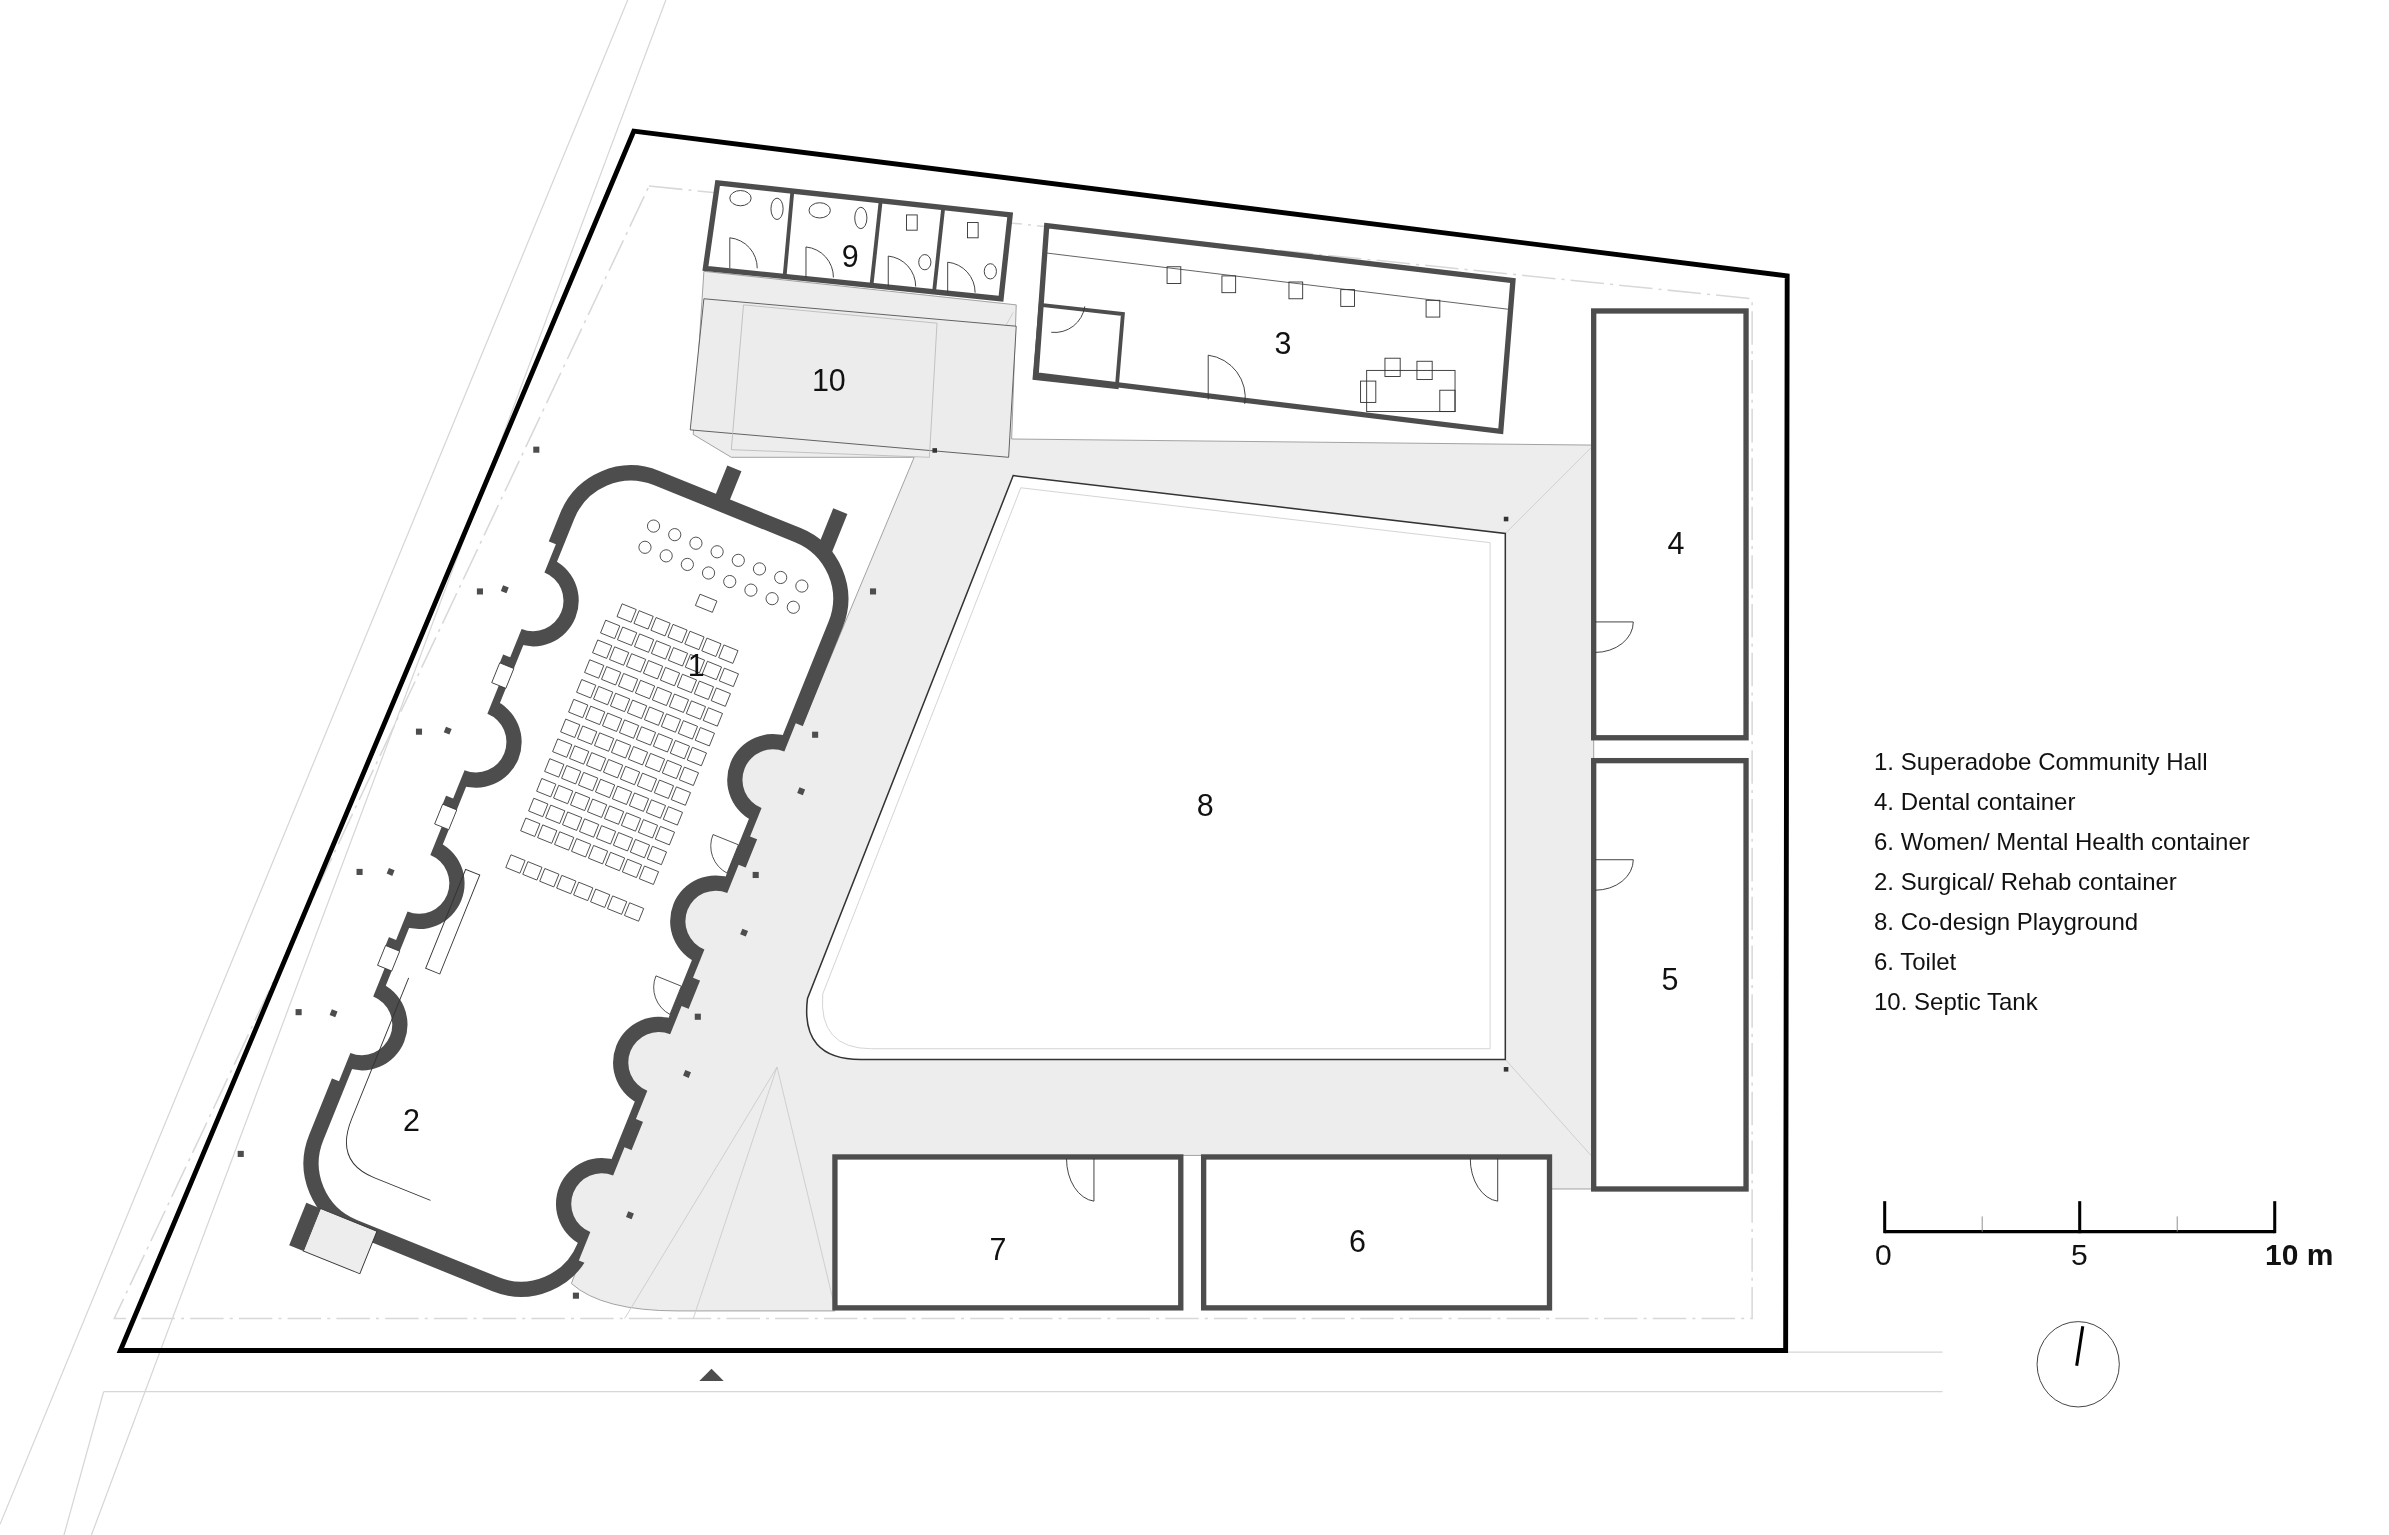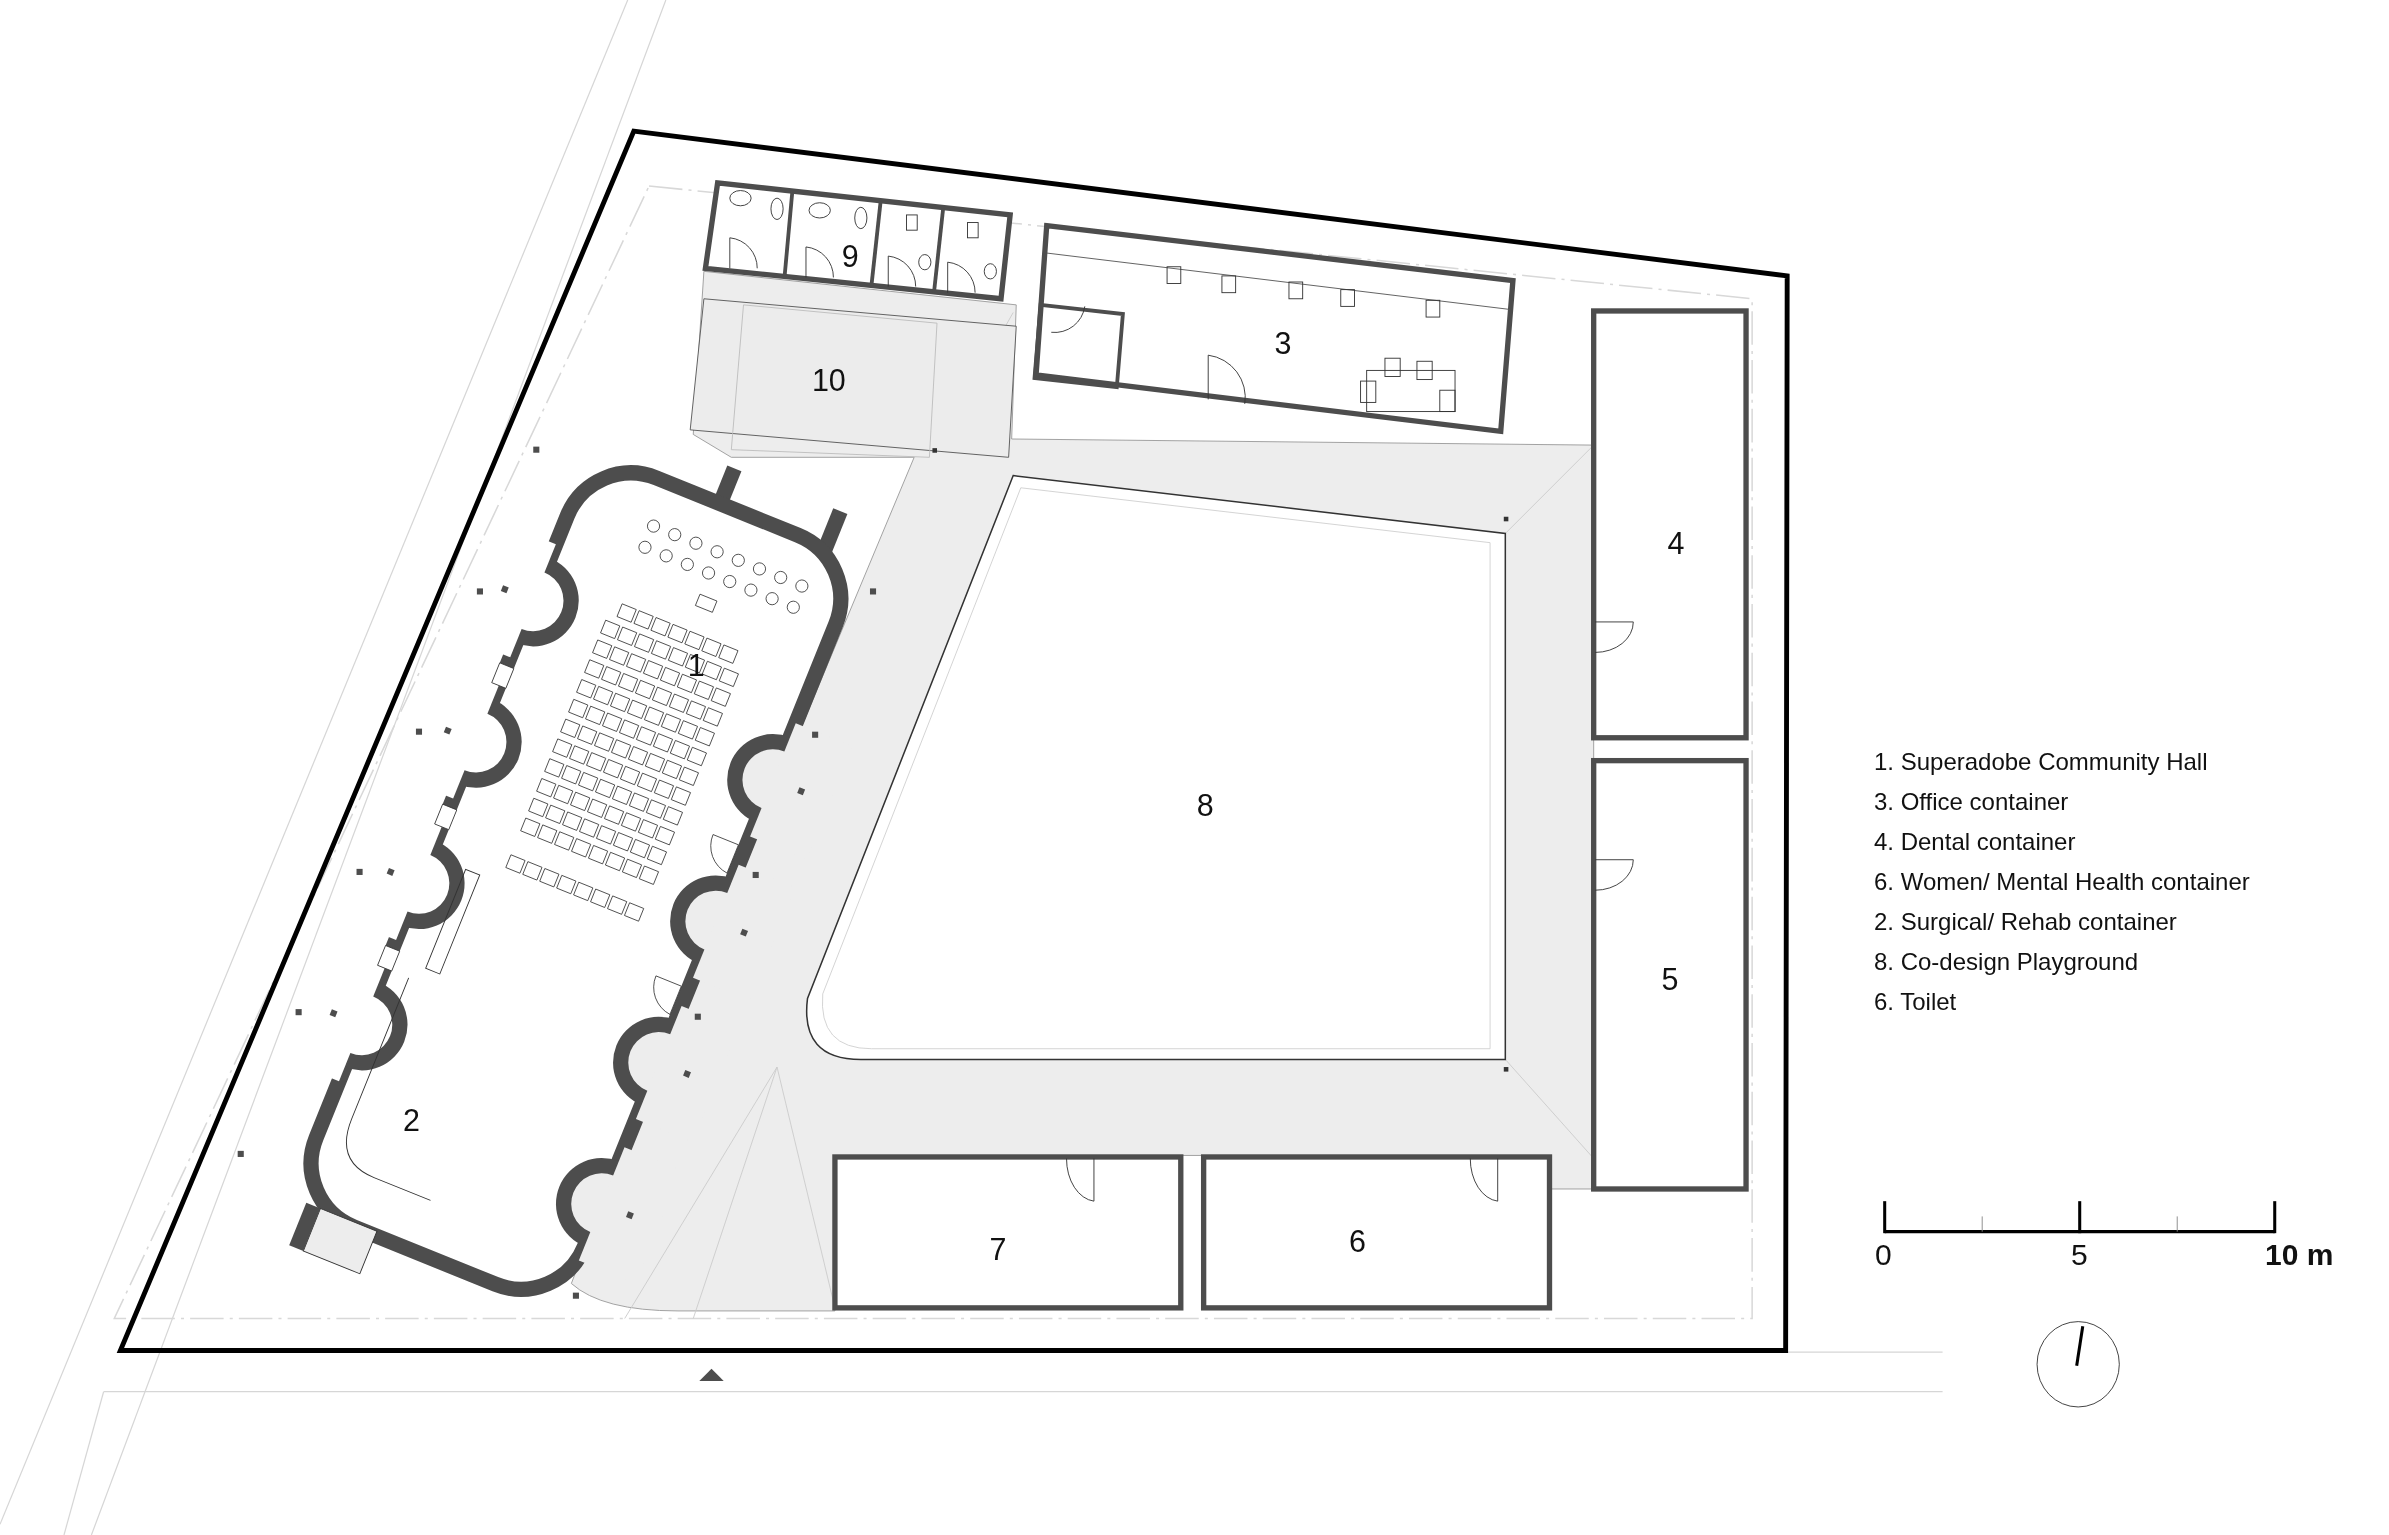--- a/index.html
+++ b/index.html
@@ -287,24 +287,24 @@
   </g>
 
   <g>
     <ellipse cx="1364" cy="895" rx="27" ry="28" fill="none" stroke="#333" stroke-width="0.6"></ellipse>
     <line x1="1363" y1="896" x2="1367" y2="870" stroke="#000" stroke-width="2"></line>
   </g>
 </svg>
 
 <div class="legend">
   <div>1. Superadobe Community Hall</div>
-  <div>3. Office container</div>
   <div>4. Dental container</div>
   <div>6. Women/ Mental Health container</div>
   <div>2. Surgical/ Rehab container</div>
   <div>8. Co-design Playground</div>
   <div>6. Toilet</div>
+  <div>10. Septic Tank</div>
 </div>
 
 <div class="scale-lbl" style="left:1875px;">0</div>
 <div class="scale-lbl" style="left:2071px;">5</div>
 <div class="scale-lbl" style="left:2265px;font-weight:bold;">10 m</div>
 
 
 </body></html>

